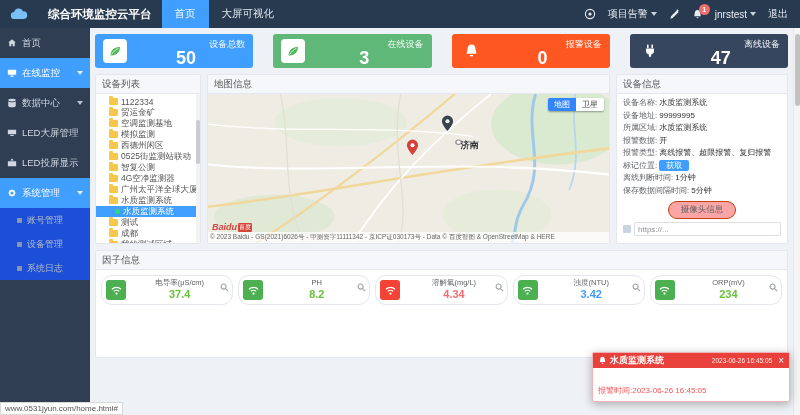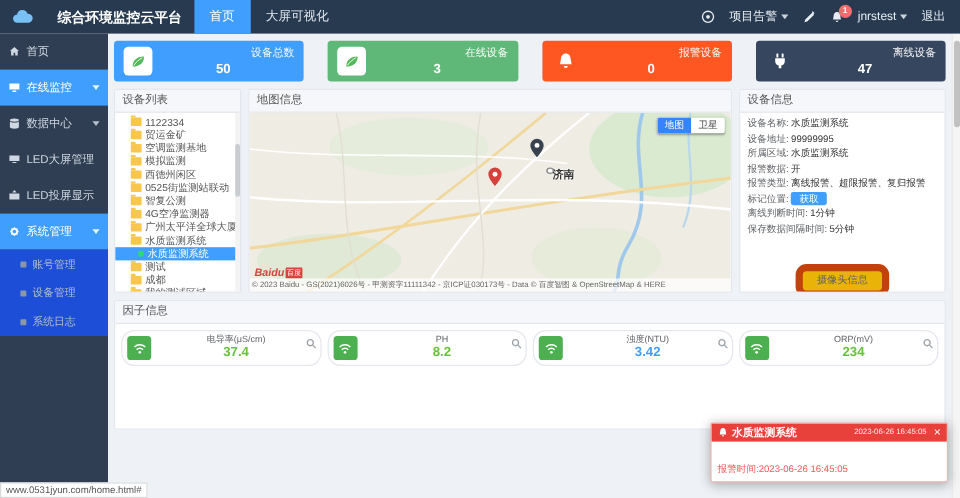--- a/index.html
+++ b/index.html
@@ -31,21 +31,21 @@
   .active .hole{fill:#409eff}
 
   
   .content{position:absolute;left:90px;top:28px;right:7px;bottom:0;padding:6px 5px 0 5px}
   .stats{display:flex;gap:20px}
   .stat-card{flex:1;border-radius:3px;display:flex;align-items:center;padding:3px 8px;color:#fff;height:34px}
   .stat-icon-box{width:24px;height:24px;background:#fff;border-radius:4px;display:flex;align-items:center;justify-content:center;flex:none}
   .stat-icon-bare{width:24px;height:24px;display:flex;align-items:center;justify-content:center;flex:none}
   .stat-text{flex:1;display:flex;flex-direction:column}
   .stat-label{font-size:9px;text-align:right;opacity:.95}
-  .stat-value{font-size:11px;font-weight:bold;text-align:center;line-height:14px}
+  .stat-value{font-size:18px;font-weight:bold;text-align:center;line-height:14px}
 
   .mid{display:flex;gap:6px;height:170px;margin-top:6px}
   .panel{background:#fff;border:1px solid #e4e7ed;display:flex;flex-direction:column;border-radius:2px}
   .panel-header{height:19px;line-height:18px;padding:0 6px;background:#f5f7fa;border-bottom:1px solid #e4e7ed;font-size:9.5px;color:#555;flex:none}
   .panel-body{flex:1;position:relative;overflow:hidden}
   .panel-list{width:106px;flex:none}
   .panel-map{flex:1}
   .panel-info{width:172px;flex:none}
 
   
@@ -71,21 +71,21 @@
   .bd-en{font-size:9px;font-weight:bold;font-style:italic;color:#d5453c}
   .bd-cn{font-size:6px;color:#fff;background:#d5453c;padding:0 1px;border-radius:1px}
   .map-attr{position:absolute;left:0;right:0;bottom:0;background:rgba(255,255,255,.72);font-size:6.5px;color:#666;padding:1px 2px;white-space:nowrap;overflow:hidden}
 
   
   .info-rows{padding:3px 6px;font-size:8px}
   .info-row{display:flex;align-items:center;line-height:12.5px;white-space:nowrap}
   .info-label{color:#606266;flex:none}
   .info-value{color:#303133;margin-left:2px;overflow:hidden;text-overflow:ellipsis}
   .btn-get{background:#409eff;color:#fff;border-radius:2px;font-size:8px;padding:1px 7px;line-height:9px;margin-left:2px;cursor:pointer;border:none}
-  .btn-camera{display:block;margin:20px auto 3px;background:#eab308;border:6px solid #c2410c;border-radius:9px;font-size:8.5px;color:#606266;padding:2px 12px;cursor:pointer}
+  .btn-camera{display:block;margin:1px auto 3px;background:#fca5a5;border:1px solid #c2410c;border-radius:9px;font-size:8.5px;color:#606266;padding:2px 12px;cursor:pointer}
   .link-row{display:flex;align-items:center;gap:3px;padding:0 6px}
   .link-icon{width:8px;height:8px;background:#c8d4e0;border-radius:1px;flex:none}
   .link-input{flex:1;height:14px;border:1px solid #dcdfe6;border-radius:2px;font-size:8px;color:#909399;padding:0 3px;background:#fff}
 
   
   .panel-factors{margin-top:6px;height:108px}
   .factor-cards{display:flex;gap:5px;padding:5px 5px 0 5px}
   .factor-card{flex:1;border:1px solid #e4e7ed;border-radius:11px;height:30px;display:flex;align-items:center;padding:3px 4px;position:relative;background:#fff}
   .f-icon{width:20px;height:20px;border-radius:3px;display:flex;align-items:center;justify-content:center;margin-right:5px;flex:none}
   .f-mid{display:flex;flex-direction:column;line-height:1.15;flex:1;align-items:center}
@@ -466,20 +466,39 @@
             <span class="f-mid">
                 <span class="f-name">PH</span>
                 <span class="f-value" style="color: rgb(103, 194, 58);">8.2</span>
               </span>
             <span class="f-mag"><svg width="9" height="9" viewBox="0 0 10 10">
                   <circle cx="4" cy="4" r="2.8" fill="none" stroke="#9aa0a6" stroke-width="1.2"></circle>
                   <path d="M6.2 6.2 9 9" stroke="#9aa0a6" stroke-width="1.2"></path>
                 </svg></span>
           </div>
 
+          <div class="factor-card">
+            <span class="f-icon" style="background-color: rgb(244, 67, 54);">
+              <svg width="13" height="13" viewBox="0 0 13 13">
+                  <g stroke="#fff" stroke-width="1.2" fill="none">
+                    <path d="M2 5.2a6.4 6.4 0 0 1 9 0"></path>
+                    <path d="M3.8 7.4a3.8 3.8 0 0 1 5.4 0"></path>
+                  </g>
+                  <circle cx="6.5" cy="9.6" r="1.1" fill="#fff"></circle>
+                </svg>
+            </span>
+            <span class="f-mid">
+                <span class="f-name">溶解氧(mg/L)</span>
+                <span class="f-value" style="color: rgb(245, 108, 108);">4.34</span>
+              </span>
+            <span class="f-mag"><svg width="9" height="9" viewBox="0 0 10 10">
+                  <circle cx="4" cy="4" r="2.8" fill="none" stroke="#9aa0a6" stroke-width="1.2"></circle>
+                  <path d="M6.2 6.2 9 9" stroke="#9aa0a6" stroke-width="1.2"></path>
+                </svg></span>
+          </div>
 
           <div class="factor-card">
             <span class="f-icon" style="background-color: rgb(76, 175, 80);">
               <svg width="13" height="13" viewBox="0 0 13 13">
                   <g stroke="#fff" stroke-width="1.2" fill="none">
                     <path d="M2 5.2a6.4 6.4 0 0 1 9 0"></path>
                     <path d="M3.8 7.4a3.8 3.8 0 0 1 5.4 0"></path>
                   </g>
                   <circle cx="6.5" cy="9.6" r="1.1" fill="#fff"></circle>
                 </svg>

